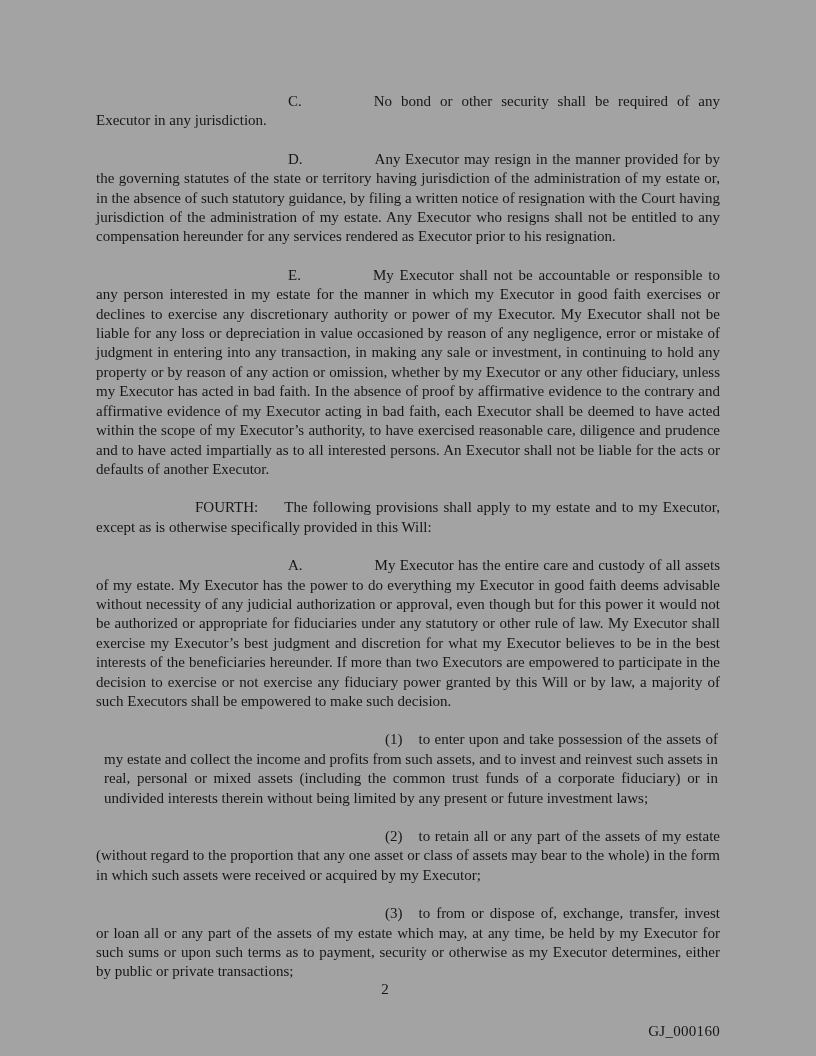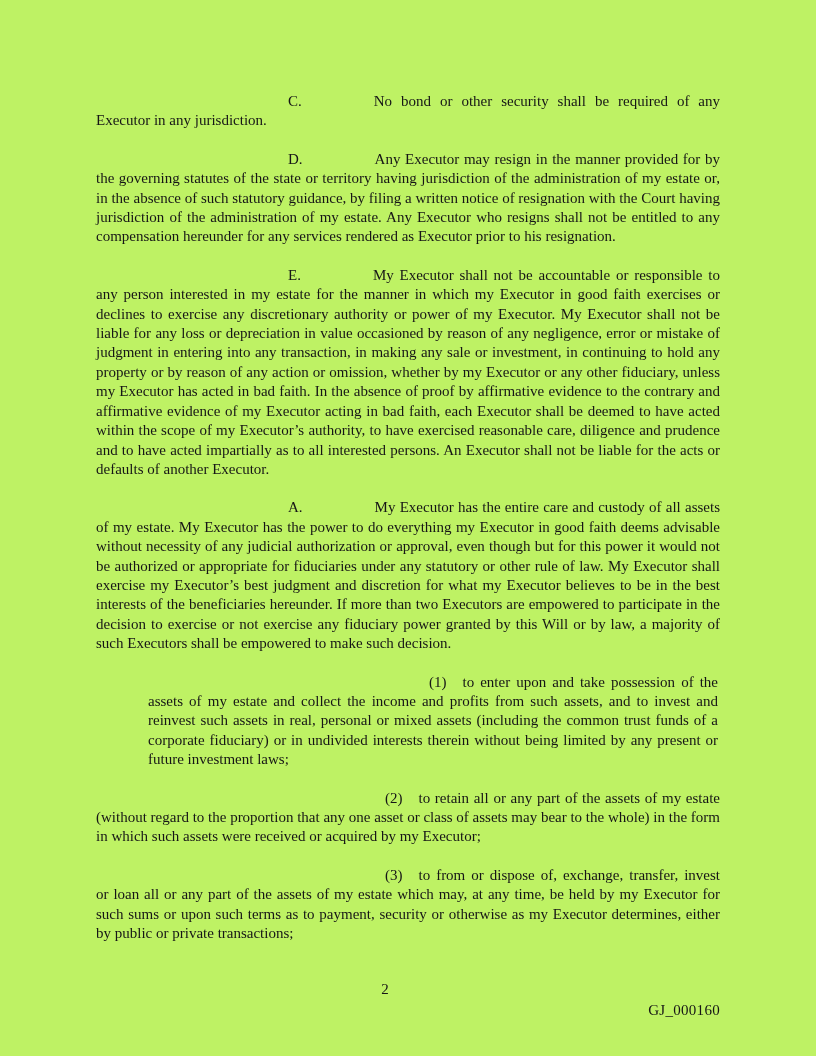--- a/index.html
+++ b/index.html
@@ -1,21 +1,21 @@
 <!DOCTYPE html>
 <html><head>
 <meta charset="utf-8">
 <style>
   html, body { margin: 0; padding: 0; }
   body { background: #ffffff; font-family: "Liberation Serif", serif; }
 
   .page {
     width: 816px;
     height: 1056px;
-    background: #bef264;
+    background: #a3a3a3;
     position: relative;
     margin: 0 auto;
     box-sizing: border-box;
     padding: 92px 96px 0 96px;
     color: #161616;
     overflow: hidden;
   }
 
   .para {
     font-size: 15px;
@@ -32,52 +32,53 @@
 
   
   .p-fourth { text-indent: 99px; }
   .p-fourth .tab { width: 26px; }
 
   
   .p-num { text-indent: 289px; }
   .p-num .tab { width: 16px; }
 
   
-  .p-num-first { padding-left: 8px; padding-right: 2px; text-indent: 281px; margin-left: 44px; }
+  .p-num-first { padding-left: 8px; padding-right: 2px; text-indent: 281px; }
 
   .footer-page {
     position: absolute;
     left: 0;
     right: 46px;
     bottom: 58px;
     text-align: center;
     font-size: 15px;
     color: #161616;
   }
 
   .footer-id {
     position: absolute;
     right: 96px;
-    bottom: 37px;
+    bottom: 16px;
     font-size: 15px;
     letter-spacing: 0.3px;
     color: #161616;
   }
 </style>
 </head>
 <body>
 
 <div class="page">
 
   <p class="para p-letter"><span>C.</span><span class="tab"></span><span>No bond or other security shall be required of any Executor in any jurisdiction.</span></p>
 
   <p class="para p-letter"><span>D.</span><span class="tab"></span><span>Any Executor may resign in the manner provided for by the governing statutes of the state or territory having jurisdiction of the administration of my estate or, in the absence of such statutory guidance, by filing a written notice of resignation with the Court having jurisdiction of the administration of my estate. Any Executor who resigns shall not be entitled to any compensation hereunder for any services rendered as Executor prior to his resignation.</span></p>
 
   <p class="para p-letter"><span>E.</span><span class="tab"></span><span>My Executor shall not be accountable or responsible to any person interested in my estate for the manner in which my Executor in good faith exercises or declines to exercise any discretionary authority or power of my Executor. My Executor shall not be liable for any loss or depreciation in value occasioned by reason of any negligence, error or mistake of judgment in entering into any transaction, in making any sale or investment, in continuing to hold any property or by reason of any action or omission, whether by my Executor or any other fiduciary, unless my Executor has acted in bad faith. In the absence of proof by affirmative evidence to the contrary and affirmative evidence of my Executor acting in bad faith, each Executor shall be deemed to have acted within the scope of my Executor’s authority, to have exercised reasonable care, diligence and prudence and to have acted impartially as to all interested persons. An Executor shall not be liable for the acts or defaults of another Executor.</span></p>
 
+  <p class="para p-fourth"><span>FOURTH:</span><span class="tab"></span><span>The following provisions shall apply to my estate and to my Executor, except as is otherwise specifically provided in this Will:</span></p>
 
   <p class="para p-letter"><span>A.</span><span class="tab"></span><span>My Executor has the entire care and custody of all assets of my estate. My Executor has the power to do everything my Executor in good faith deems advisable without necessity of any judicial authorization or approval, even though but for this power it would not be authorized or appropriate for fiduciaries under any statutory or other rule of law. My Executor shall exercise my Executor’s best judgment and discretion for what my Executor believes to be in the best interests of the beneficiaries hereunder. If more than two Executors are empowered to participate in the decision to exercise or not exercise any fiduciary power granted by this Will or by law, a majority of such Executors shall be empowered to make such decision.</span></p>
 
 
   <p class="para p-num p-num-first"><span>(1)</span><span class="tab"></span><span>to enter upon and take possession of the assets of my estate and collect the income and profits from such assets, and to invest and reinvest such assets in real, personal or mixed assets (including the common trust funds of a corporate fiduciary) or in undivided interests therein without being limited by any present or future investment laws;</span></p>
 
   <p class="para p-num"><span>(2)</span><span class="tab"></span><span>to retain all or any part of the assets of my estate (without regard to the proportion that any one asset or class of assets may bear to the whole) in the form in which such assets were received or acquired by my Executor;</span></p>
 
   <p class="para p-num"><span>(3)</span><span class="tab"></span><span>to from or dispose of, exchange, transfer, invest or loan all or any part of the assets of my estate which may, at any time, be held by my Executor for such sums or upon such terms as to payment, security or otherwise as my Executor determines, either by public or private transactions;</span></p>
 

